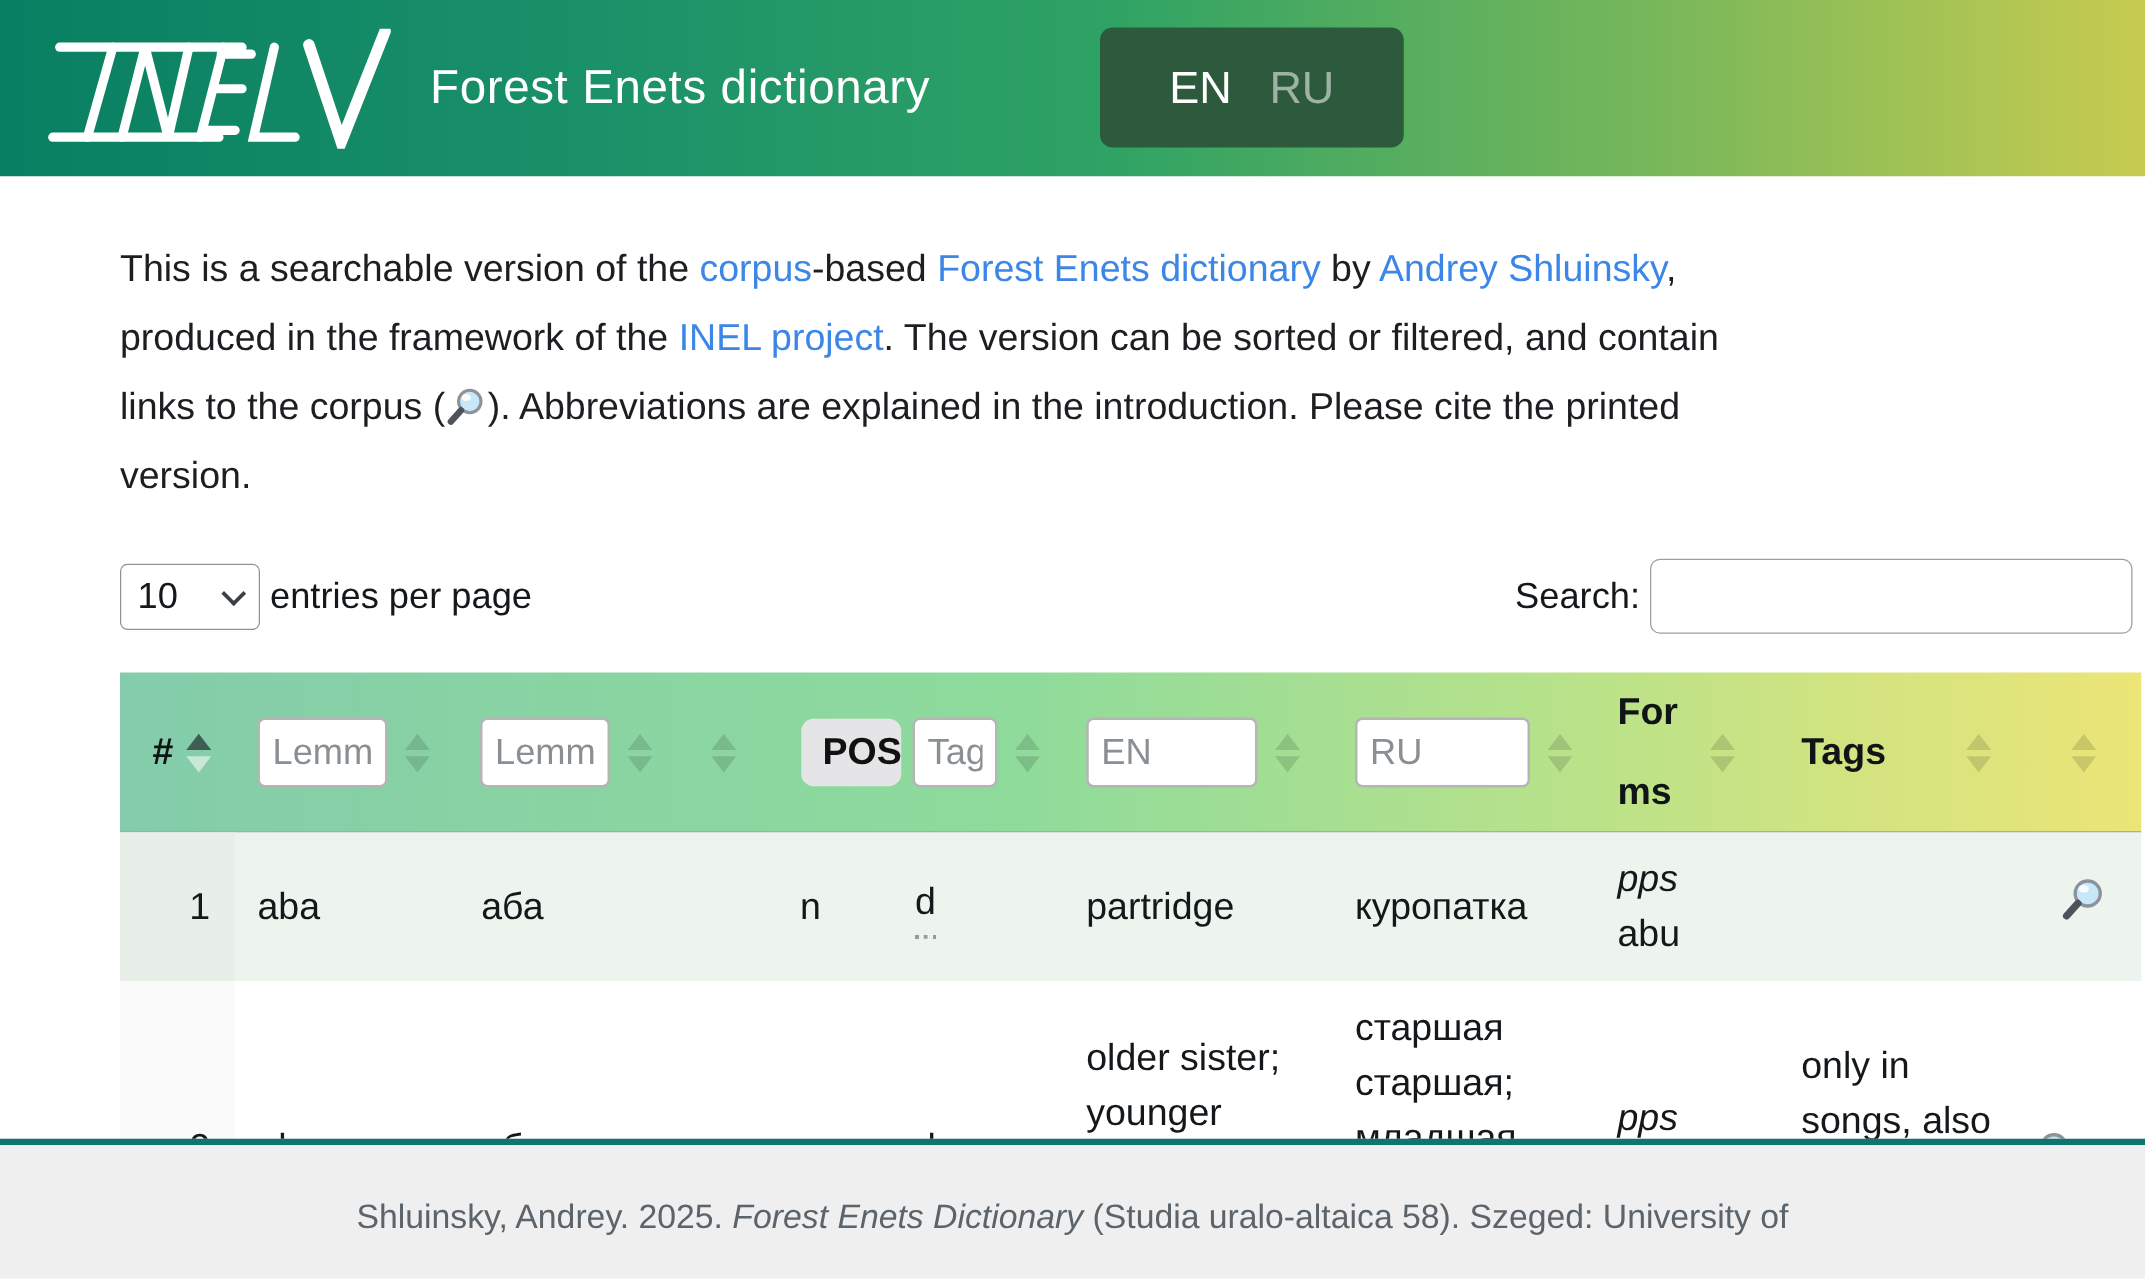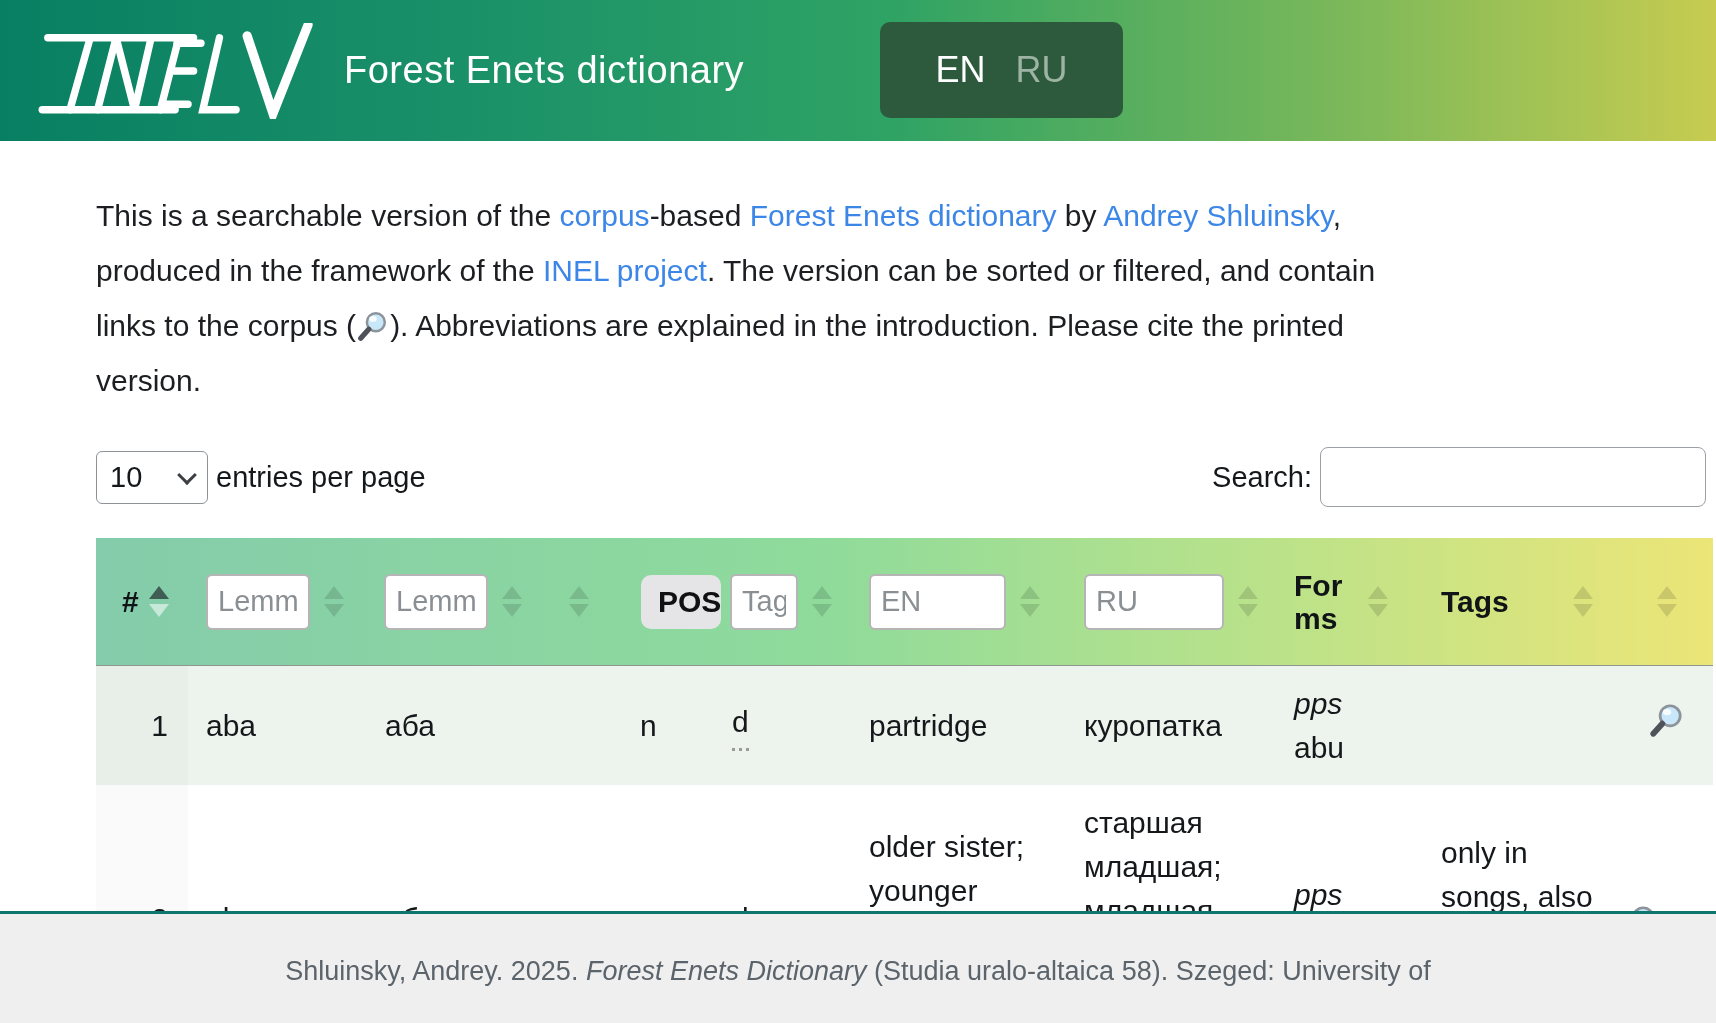--- a/index.html
+++ b/index.html
@@ -147,21 +147,21 @@
     background: #e5e5e8;
     border: none;
     border-radius: 10px;
     font-family: "Liberation Sans", sans-serif;
     font-size: 30px;
     font-weight: 600;
     color: #111;
     cursor: pointer;
     padding-left: 17px;
   }
-  .h-forms-label { margin-left: 18px; width: 60px; word-break: break-all; line-height: 33px; }
+  .h-forms-label { margin-left: 18px; width: 60px; word-break: break-all; line-height: 64px; }
   .h-note  { padding-left: 25px; }
   .h-note .sorter { margin-left: 64px; }
 
   
   .row1 { height: 119px; background: #edf4ee; }
   .row1 .cell { display: flex; align-items: center; }
   .row1 .c-num { background: #e7efe8; }
   .row2 { height: 310px; background: #ffffff; }
   .row2 .cell { display: block; }
   .row2 .c-num { background: #fafafa; }
@@ -196,21 +196,21 @@
   .row2 .c-forms { padding-top: 88px; }
   .row2 .c-note { padding-top: 46px; }
   .row2 .c-corpus { padding-top: 118px; }
 
   
   .footer {
     position: absolute;
     left: 0; bottom: 0;
     width: 1716px; height: 112px;
     background: #efefef;
-    border-top: 3px solid #0f766e;
+    border-top: 5px solid #0f766e;
     z-index: 10;
     text-align: center;
     padding-top: 42px;
     font-size: 27px;
     color: #5b636b;
   }
   .cite-title { font-style: italic; }
 
   .mag-icon { display: inline-block; }
 </style>
@@ -367,21 +367,21 @@
       <div class="cell c-lemma2">абаа</div>
       <div class="cell"></div>
       <div class="cell c-pos">n</div>
       <div class="cell c-tags"><span class="abbr-dot">d</span></div>
       <div class="cell c-en">
         <span class="line">older sister;</span>
         <span class="line">younger</span>
       </div>
       <div class="cell c-ru">
         <span class="line">старшая</span>
-        <span class="line">младшая;</span>
+        <span class="line">старшая;</span>
         <span class="line">младшая</span>
       </div>
       <div class="cell c-forms">
         <span class="forms-main">pps</span>
       </div>
       <div class="cell c-note">
         <span class="line">only in</span>
         <span class="line">songs, also</span>
       </div>
       <div class="cell c-corpus">

